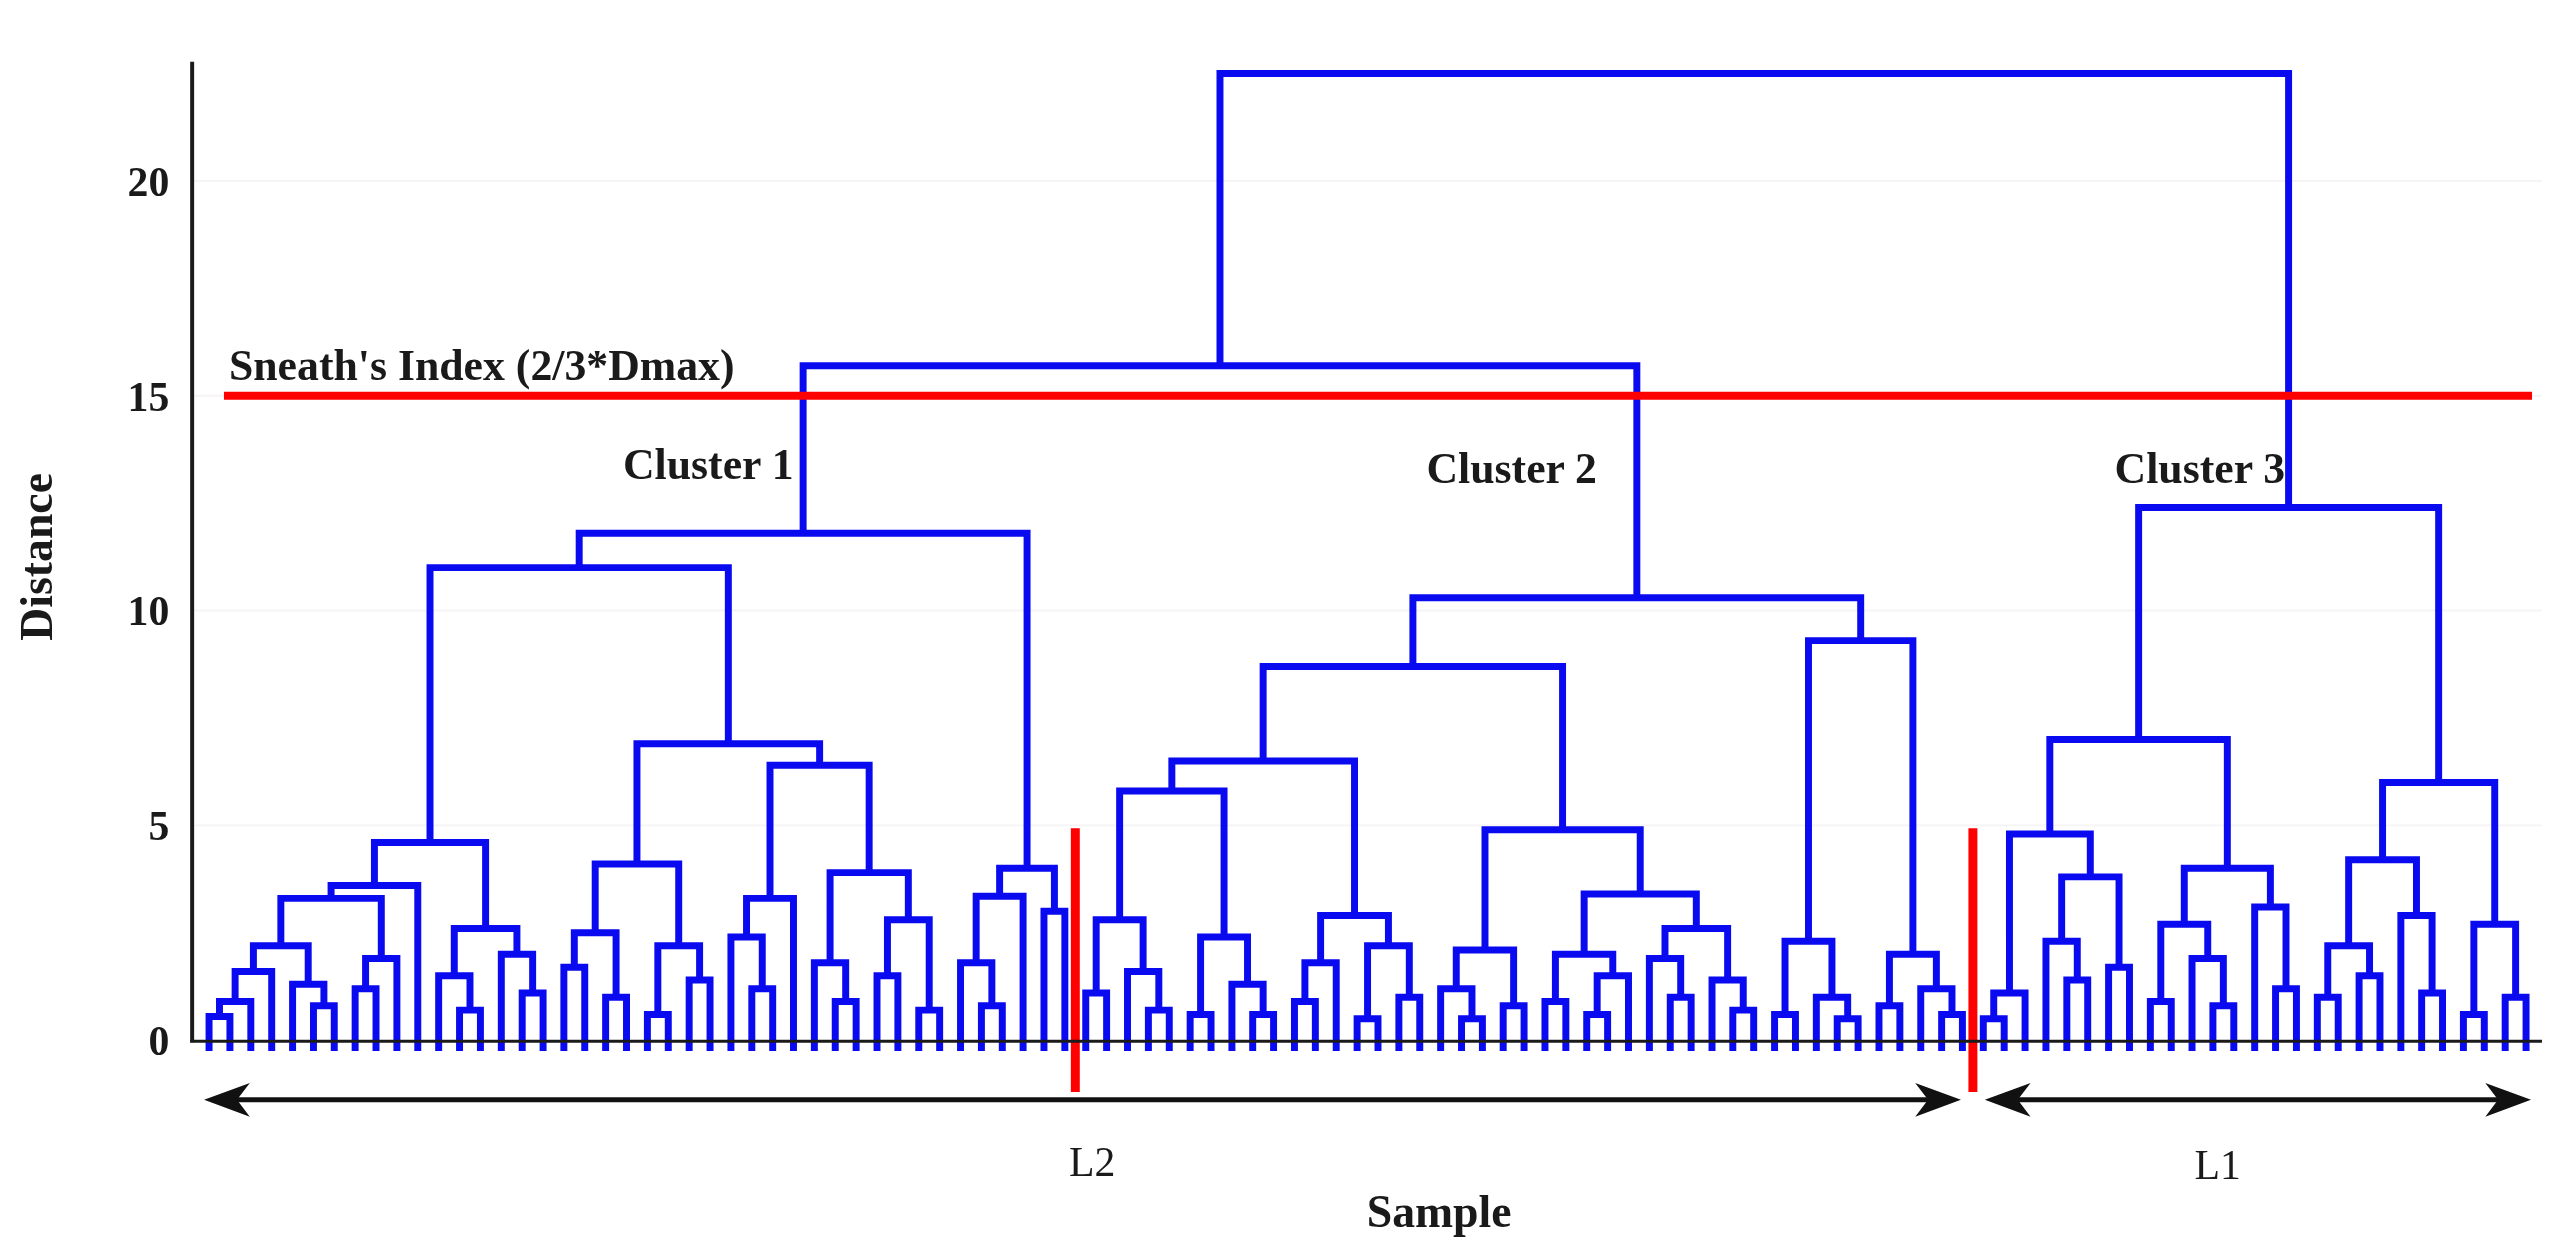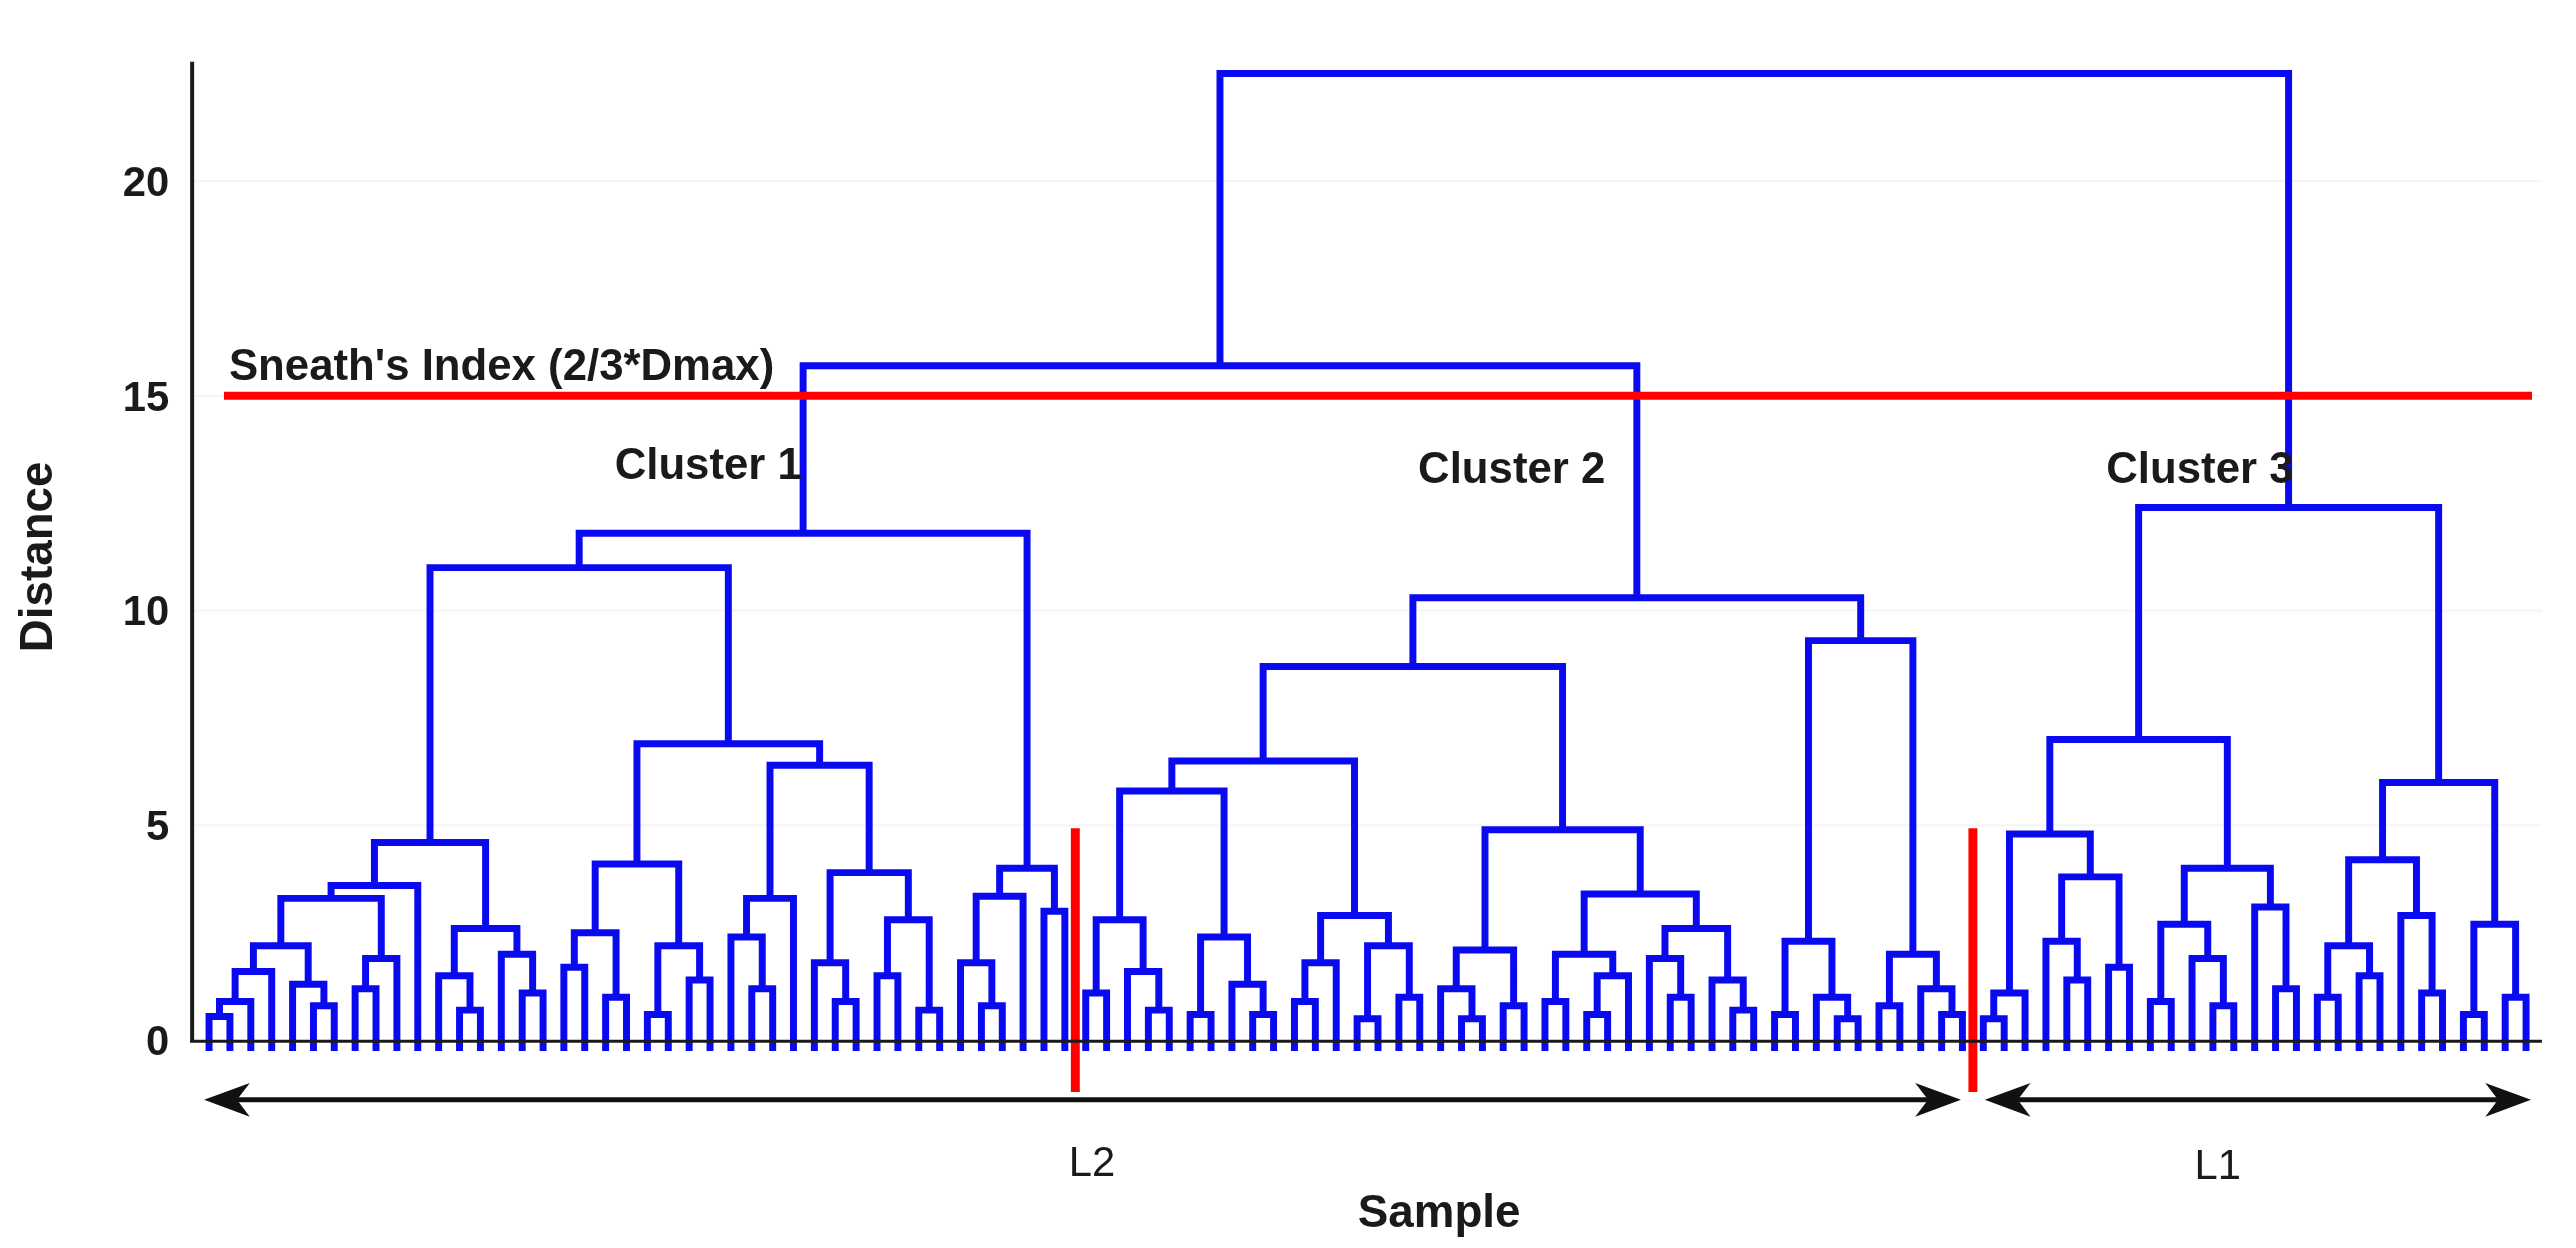--- a/index.html
+++ b/index.html
@@ -1,18 +1,18 @@
 <!DOCTYPE html>
 <html><head>
 <meta charset="utf-8">
 <style>
   html,body{margin:0;padding:0;background:#ffffff;}
   .figure-wrap{
     width:2177px;height:1248px;background:#ffffff;position:relative;
-    font-family:Liberation Sans, sans-serif;
+    font-family:Liberation Serif, serif;
   }
   svg{display:block;}
   text{fill:#1a1a1a;}
   .tick-label{font-size:42px;font-weight:bold;}
   .axis-title{font-size:46px;font-weight:bold;}
   .annot-bold{font-size:44px;font-weight:bold;}
   .annot-reg{font-size:42px;font-weight:normal;}
 </style>
 </head>
 <body>

